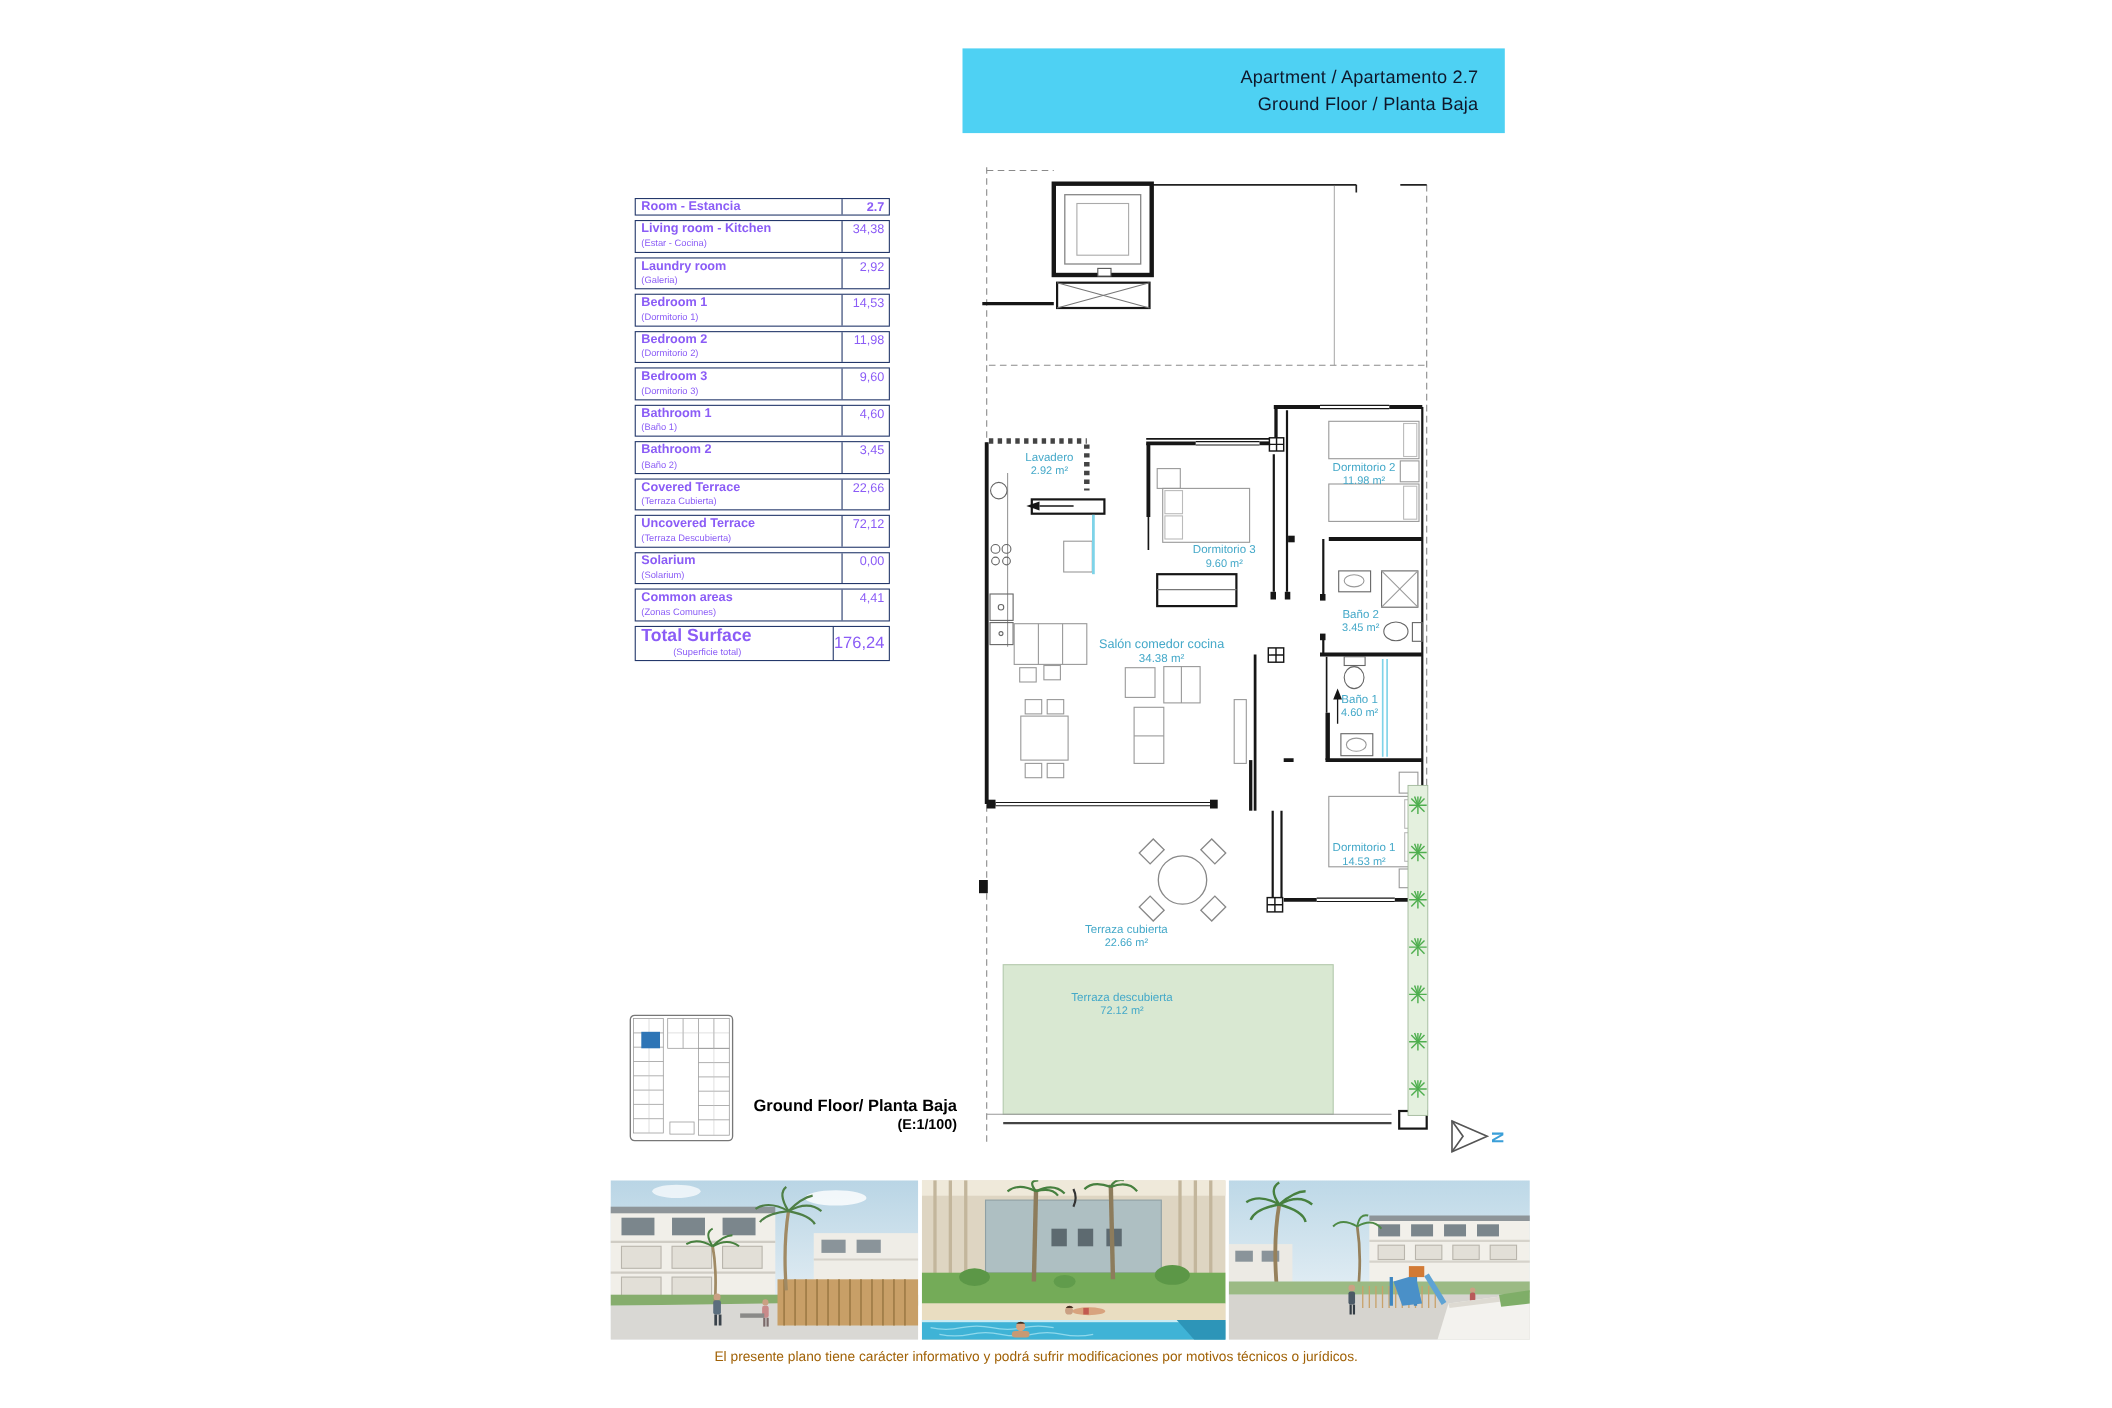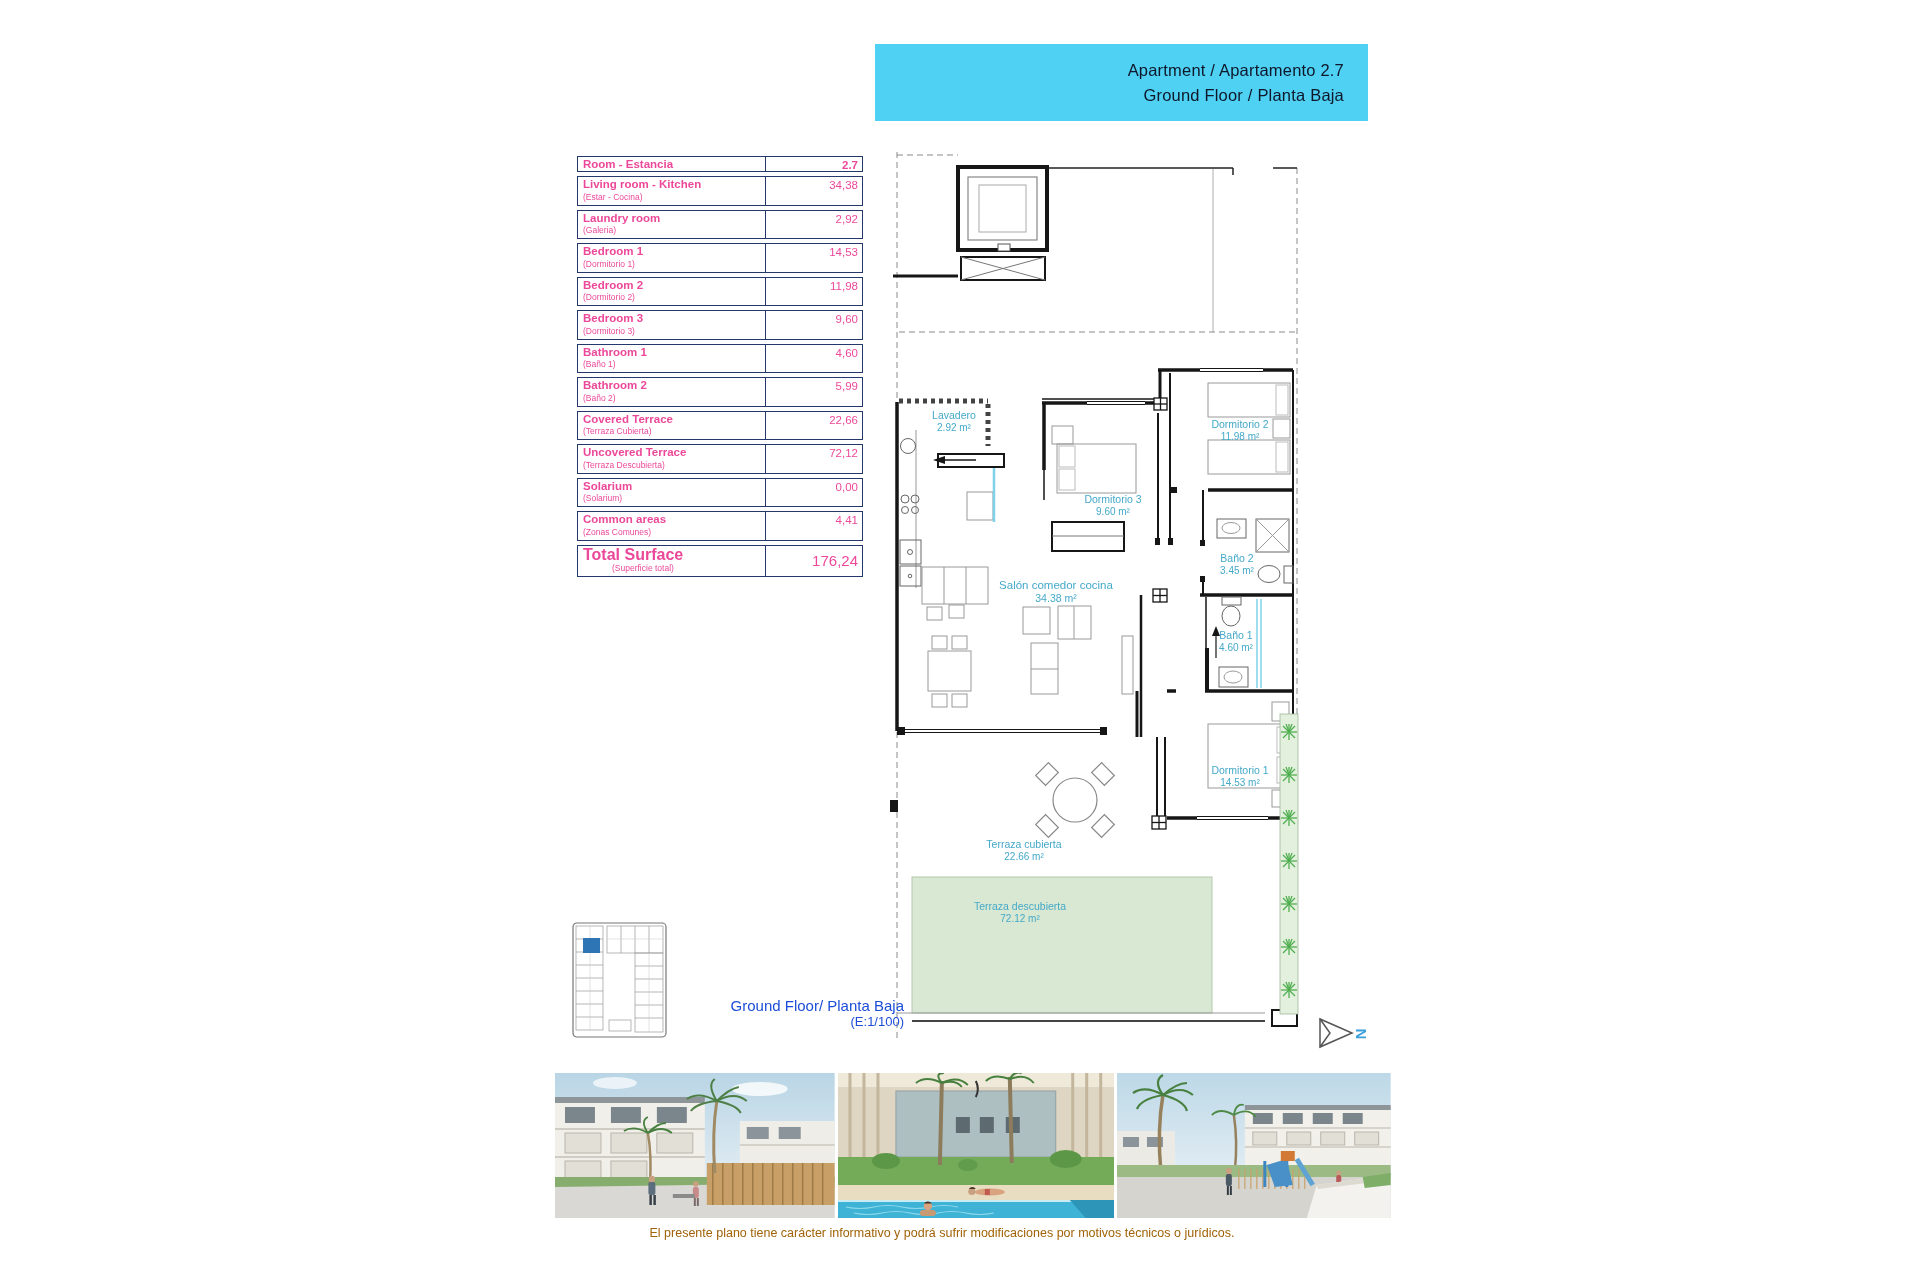--- a/index.html
+++ b/index.html
@@ -7,43 +7,43 @@
        font-family:"Liberation Sans",sans-serif;}
 
   
   .hdr{position:absolute;left:875px;top:44px;width:493px;height:77px;
        background:#4ed1f3;color:#0f172a;text-align:right;
        display:flex;flex-direction:column;justify-content:center;
        padding-right:24px;box-sizing:border-box;}
   .hdr div{font-size:16.5px;line-height:25px;font-weight:400;letter-spacing:.2px;}
 
   
-  .area-table{position:absolute;left:577px;top:156px;width:286px;color:#ec4899;}
+  .area-table{position:absolute;left:577px;top:180px;width:232px;color:#8b5cf6;}
   .t-row{border:1.5px solid #24386b;display:flex;margin-bottom:4px;background:#fff;box-sizing:border-box;}
   .c-name{width:188px;border-right:1.5px solid #24386b;padding:1px 0 2px 5px;box-sizing:border-box;}
   .c-val{flex:1;text-align:right;padding:2px 4px 0 0;font-size:11.5px;}
   .t-head .c-name{font-weight:bold;font-size:11.5px;padding-top:1px;padding-bottom:1px;}
   .t-head .c-val{font-weight:bold;}
   .n-en{font-size:11.5px;font-weight:bold;line-height:13.5px;}
   .n-es{font-size:8.5px;line-height:11px;}
   .t-total .n-en{font-size:16px;line-height:16px;}
   .t-total .n-es{font-weight:normal;padding-left:29px;}
   .t-total .c-val{font-size:15px;font-weight:normal;display:flex;align-items:center;justify-content:flex-end;padding-bottom:2px;}
 
   
   .plan-svg{position:absolute;left:890px;top:150px;}
   .plan-label{fill:#45a9c9;text-anchor:middle;font-family:"Liberation Sans",sans-serif;}
   .lbl-name{font-size:10.5px;}
   .lbl-area{font-size:10px;}
   .lbl-big{font-size:11.5px;}
 
   
   .keyplan{position:absolute;left:570px;top:920px;}
-  .gf-label{position:absolute;left:708px;top:997px;width:196px;text-align:right;
-            color:#1d4ed8;font-weight:normal;}
+  .gf-label{position:absolute;left:674px;top:997px;width:196px;text-align:right;
+            color:#000000;font-weight:bold;}
   .gf-label .l1{font-size:15px;line-height:17px;}
   .gf-label .l2{font-size:13px;line-height:15px;}
 
   
   .photos{position:absolute;left:555px;top:1073px;width:836px;height:145px;
           display:flex;gap:3px;}
   .photos svg{display:block;height:145px;}
 
   
   .disclaimer{position:absolute;left:492px;top:1226px;width:900px;text-align:center;
@@ -103,21 +103,21 @@
         <div class="n-en">Bathroom 1</div>
         <div class="n-es">(Baño 1)</div>
       </div>
     <div class="c-val">4,60</div>
   </div>
   <div class="t-row">
     <div class="c-name">
         <div class="n-en">Bathroom 2</div>
         <div class="n-es">(Baño 2)</div>
       </div>
-    <div class="c-val">5,99</div>
+    <div class="c-val">3,45</div>
   </div>
   <div class="t-row">
     <div class="c-name">
         <div class="n-en">Covered Terrace</div>
         <div class="n-es">(Terraza Cubierta)</div>
       </div>
     <div class="c-val">22,66</div>
   </div>
   <div class="t-row">
     <div class="c-name">

